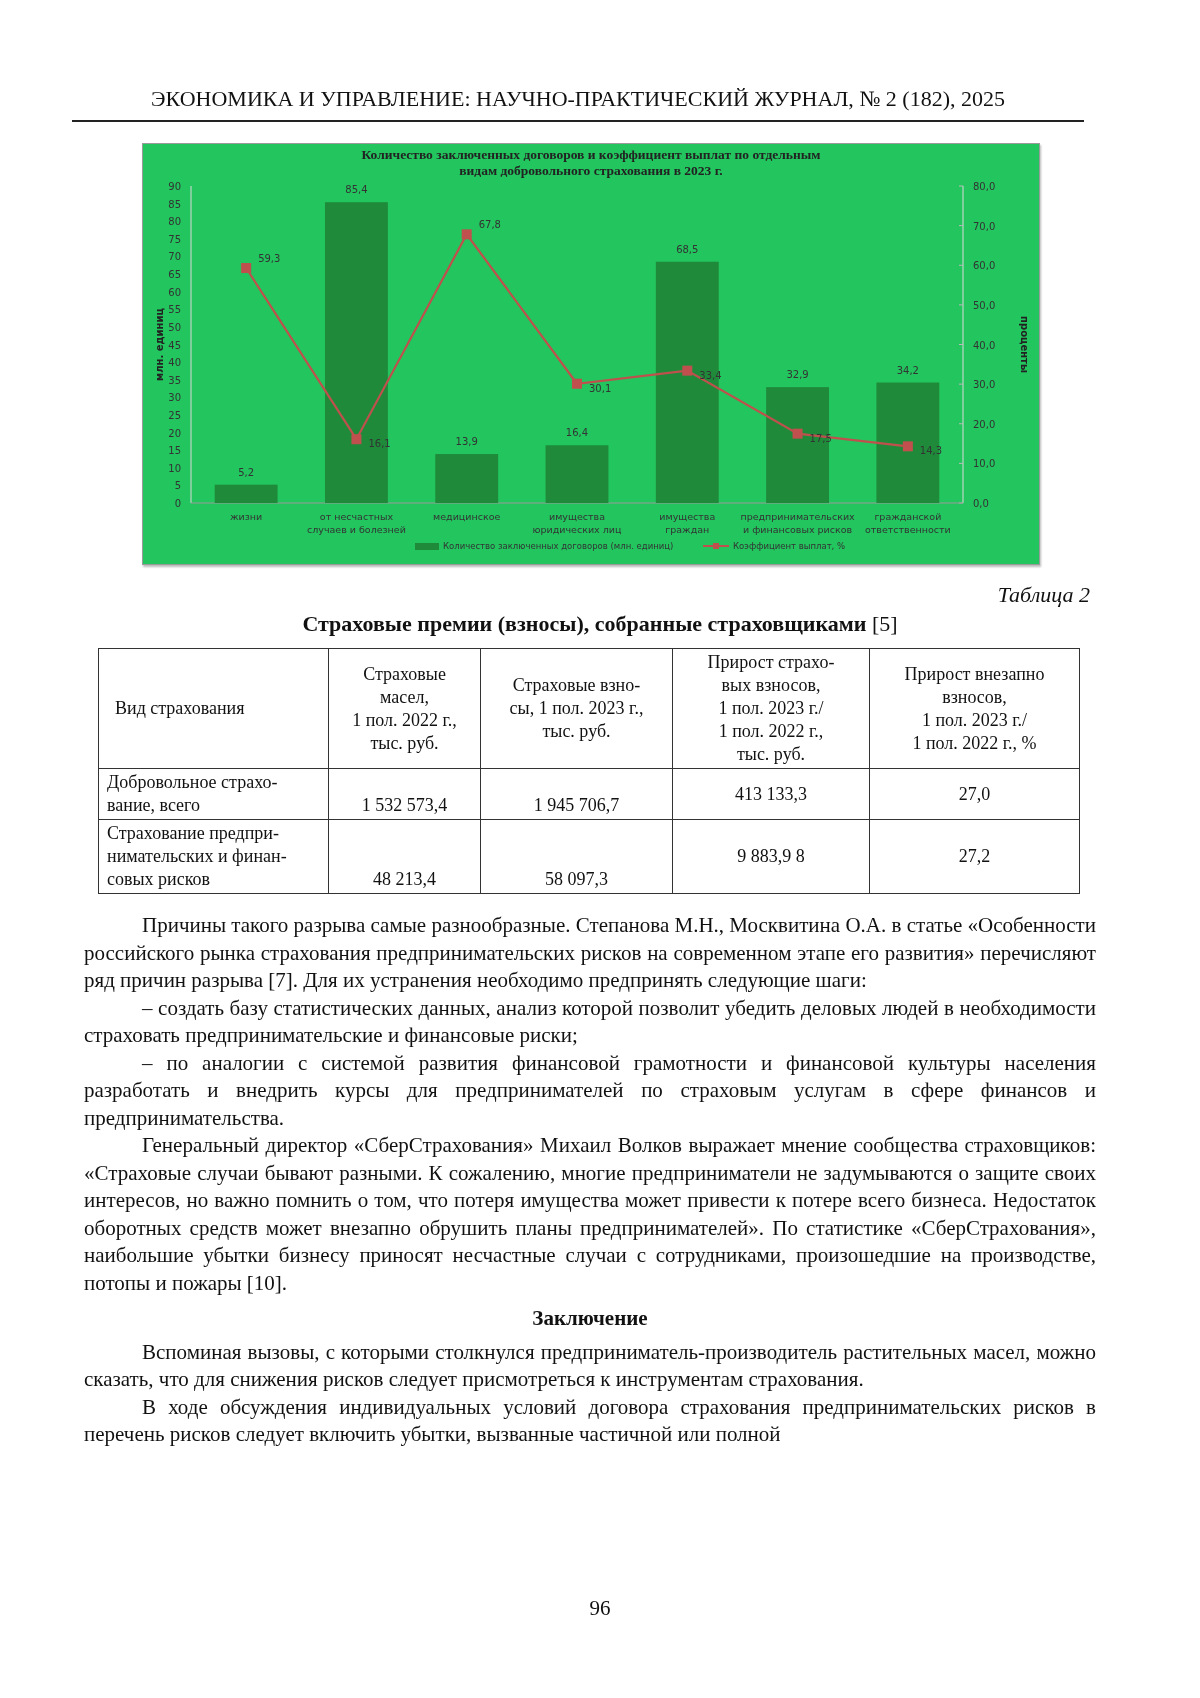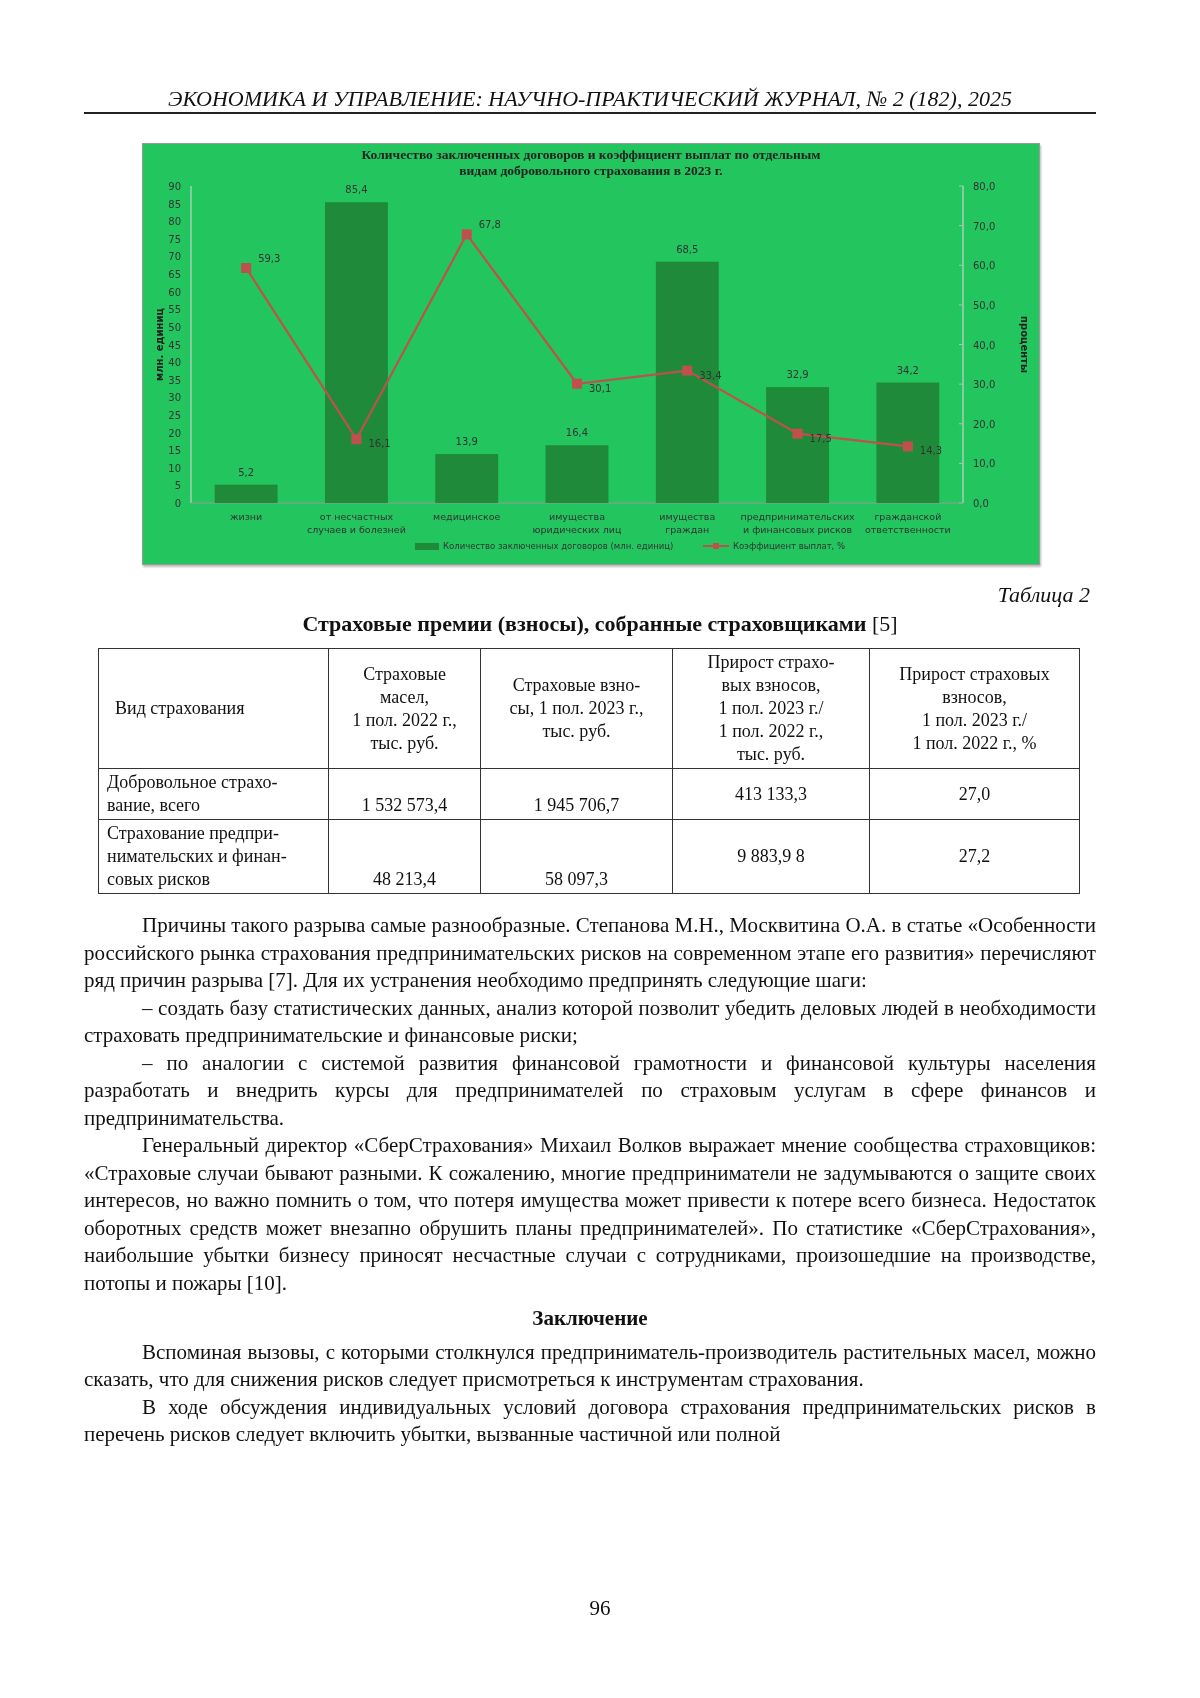--- a/index.html
+++ b/index.html
@@ -1,17 +1,17 @@
 <!DOCTYPE html>
 <html><head>
 <meta charset="utf-8">
 <style>
   html, body { margin:0; padding:0; background:#ffffff; }
   body { width:1200px; height:1698px; position:relative; overflow:hidden; font-family:"Liberation Serif", serif; color:#111; }
-  .header { position:absolute; left:84px; top:86px; width:1012px; text-align:center; font-style:italic; font-size:22px; letter-spacing:0px; border-bottom:2px solid #222; padding-bottom:0; }
+  .header { position:absolute; left:72px; top:86px; width:1012px; text-align:center; font-size:22px; letter-spacing:0px; border-bottom:2px solid #222; padding-bottom:8px; }
   .chart-frame { position:absolute; left:142px; top:143px; width:896px; height:420px; border:1.5px solid #9a9a9a; box-shadow:1px 2px 2px #bbb; background:#22c55e; }
   .chart-frame svg { position:absolute; left:0; top:0; }
   .table-label { position:absolute; right:110px; top:582px; font-style:italic; font-size:22px; }
   .table-title { position:absolute; left:0; width:1200px; top:611px; text-align:center; font-size:22px; }
   .table-title b { font-weight:bold; }
   table.data { position:absolute; left:98px; top:648px; width:982px; border-collapse:collapse; font-size:18px; }
   table.data th, table.data td { border:1.5px solid #333; padding:2px 8px; font-weight:normal; line-height:23px; }
   table.data th { text-align:center; vertical-align:middle; }
   table.data th.first { text-align:left;padding-left:16px; }
   table.data td { vertical-align:bottom; text-align:center; }
@@ -128,21 +128,21 @@
   <span>[5]</span>
 </div>
 
 <table class="data">
   <thead>
     <tr>
       <th class="first" style="width:205px"><span>Вид страхования</span></th>
       <th style="width:135px"><span>Страховые</span><br><span>масел,</span><br><span>1 пол. 2022 г.,</span><br><span>тыс. руб.</span></th>
       <th style="width:175px"><span>Страховые взно-</span><br><span>сы, 1 пол. 2023 г.,</span><br><span>тыс. руб.</span></th>
       <th style="width:180px"><span>Прирост страхо-</span><br><span>вых взносов,</span><br><span>1 пол. 2023 г./</span><br><span>1 пол. 2022 г.,</span><br><span>тыс. руб.</span></th>
-      <th><span>Прирост страховых</span><br><span>взносов,</span><br><span>1 пол. 2023 г./</span><br><span>1 пол. 2022 г., %</span></th>
+      <th><span>Прирост внезапно</span><br><span>взносов,</span><br><span>1 пол. 2023 г./</span><br><span>1 пол. 2022 г., %</span></th>
     </tr>
   </thead>
   <tbody>
     <tr>
       <td class="first"><span>Добровольное страхо-</span><br><span>вание, всего</span></td>
       <td>1 532 573,4</td>
       <td>1 945 706,7</td>
       <td class="mid">413 133,3</td>
       <td class="mid">27,0</td>
     </tr>

